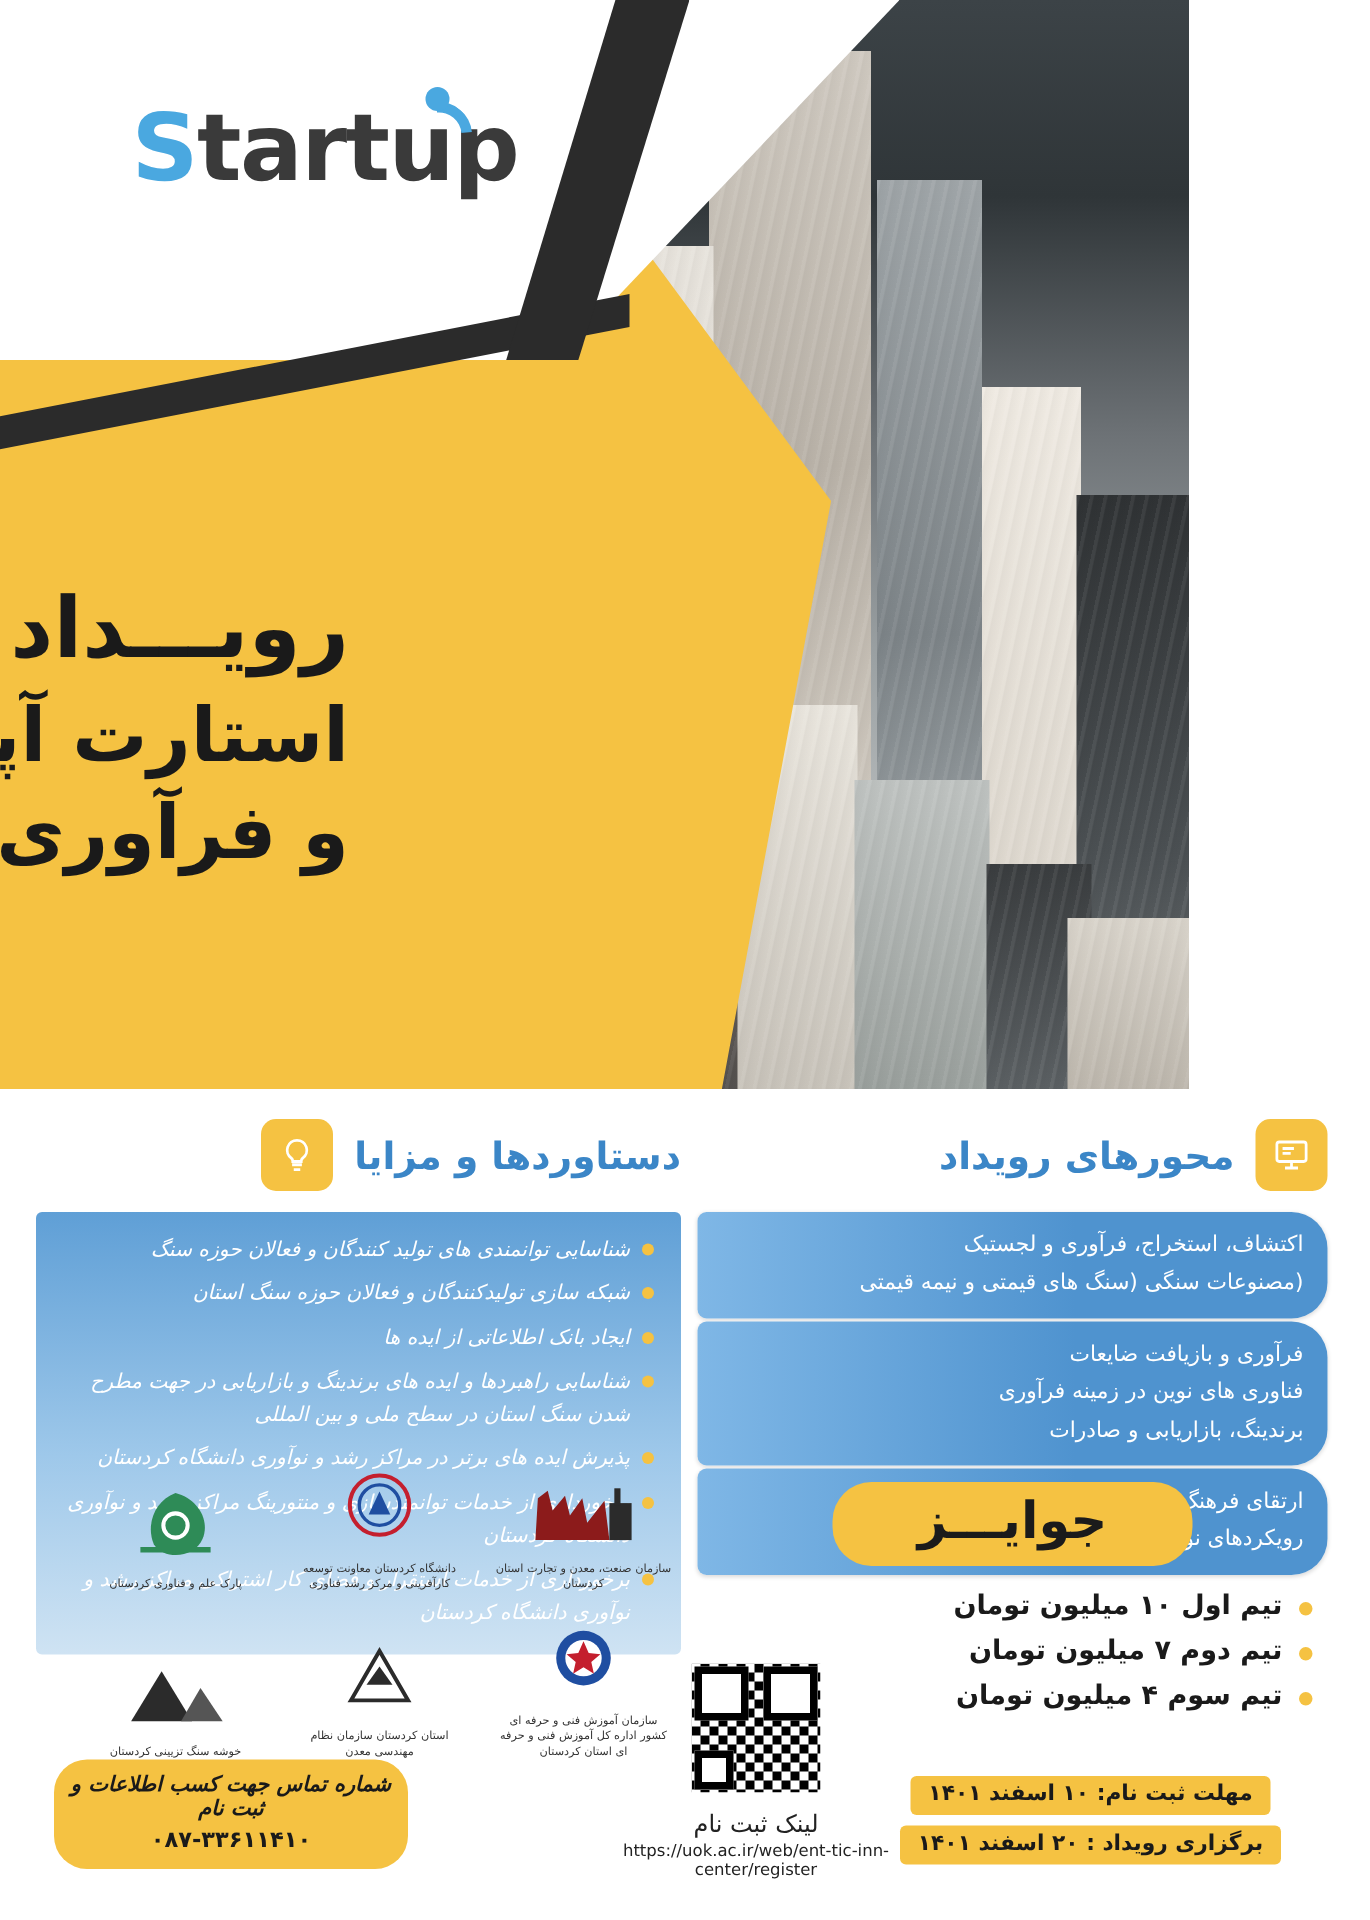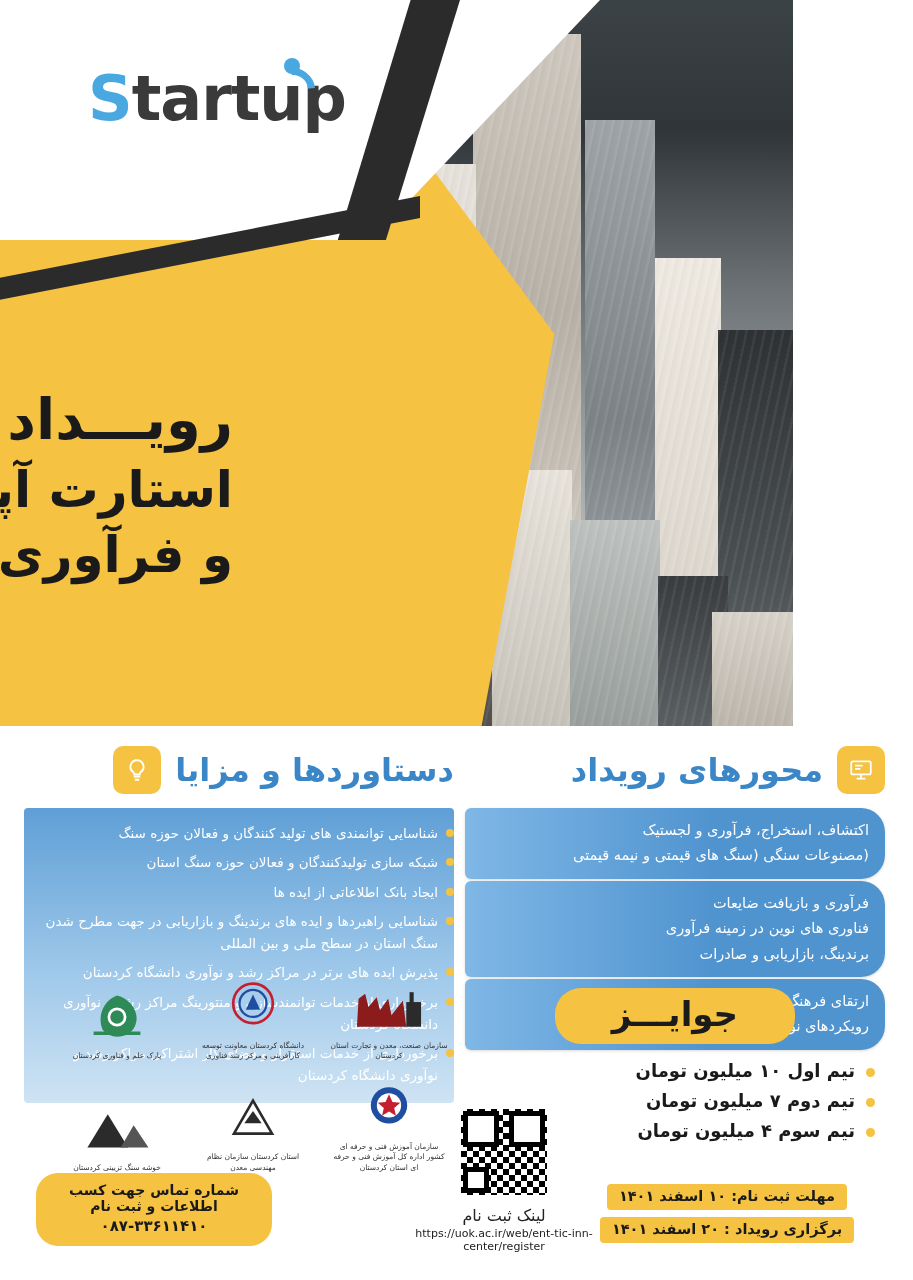--- a/index.html
+++ b/index.html
@@ -101,21 +101,21 @@
   .t3 { font-size: 50px; margin-top: 4px;}
 
   
   .mid { position: absolute; left: 0; top: 726px; width: 913px; height: 554px; background: #fff; }
 
   .sec-head {
     display: flex; align-items: center; gap: 14px;
     direction: rtl;
   }
   .sec-head .title {
-    color: #3b86c7; font-size: 32px; font-weight: 700;
+    color: #3b86c7; font-size: 25px; font-weight: 700;
   }
   .badge-ico {
     width: 48px; height: 48px; border-radius: 10px;
     background: #f5c242; display: flex; align-items: center; justify-content: center;
     color: #ffffff; font-size: 26px; line-height: 1;
   }
 
   
   .col-right { position: absolute; right: 28px; top: 20px; width: 420px; }
   .axes { margin-top: 14px; display: flex; flex-direction: column; gap: 2px; }
@@ -128,22 +128,23 @@
     box-shadow: 0 1px 3px rgba(0,0,0,.15);
   }
   .axis-card div { white-space: nowrap; }
 
   
   .col-left { position: absolute; left: 24px; top: 20px; width: 430px; }
   .ach-box {
     margin-top: 14px;
     background: linear-gradient(180deg, #5f9fd6 0%, #9ec8ea 55%, #cfe3f3 100%);
     border-radius: 4px;
-    padding: 14px 0 16px 16px;
+    padding: 14px 18px 16px 16px;
     direction: rtl;
+    font-style: italic;
   }
   .ach-item {
     position: relative;
     color: #ffffff; font-size: 13.5px; line-height: 1.65;
     padding-right: 16px; margin-bottom: 7px; text-align: right;
   }
   .ach-item:last-child { margin-bottom: 0; }
   .ach-item::before {
     content: ""; position: absolute; right: 0; top: 7px;
     width: 8px; height: 8px; border-radius: 50%; background: #f5c242;
@@ -193,21 +194,21 @@
   .qr-corner3 { position:absolute; left:2px; bottom:2px; width:26px; height:26px; border:5px solid #000; background:#fff;}
   .qr-cap { font-size: 16px; color: #222; margin-top: 6px; direction: rtl; }
   .qr-link { font-size: 11px; color: #222; direction: ltr; margin-top: 2px; }
 
   
   .contact-pill {
     position: absolute; left: 36px; bottom: 34px;
     width: 236px; background: #f5c242; border-radius: 22px;
     text-align: center; padding: 9px 8px 11px 8px; direction: rtl;
   }
-  .contact-pill .l1 { font-size: 14px; font-weight: 700; color: #1a1a1a; }
+  .contact-pill .l1 { font-size: 14px; font-weight: 700; color: #1a1a1a; font-style: italic; }
   .contact-pill .l2 { font-size: 15px; font-weight: 700; color: #1a1a1a; margin-top: 3px; direction: ltr;}
 
   .dates {
     position: absolute; right: 36px; bottom: 30px; width: 300px; text-align: center; direction: rtl; margin-top: 44px;
   }
   .date-line {
     display: inline-block; background: #f5c242; color: #1a1a1a;
     font-size: 14.5px; font-weight: 700; padding: 4px 12px 6px 12px;
     border-radius: 4px; margin-bottom: 7px;
   }

